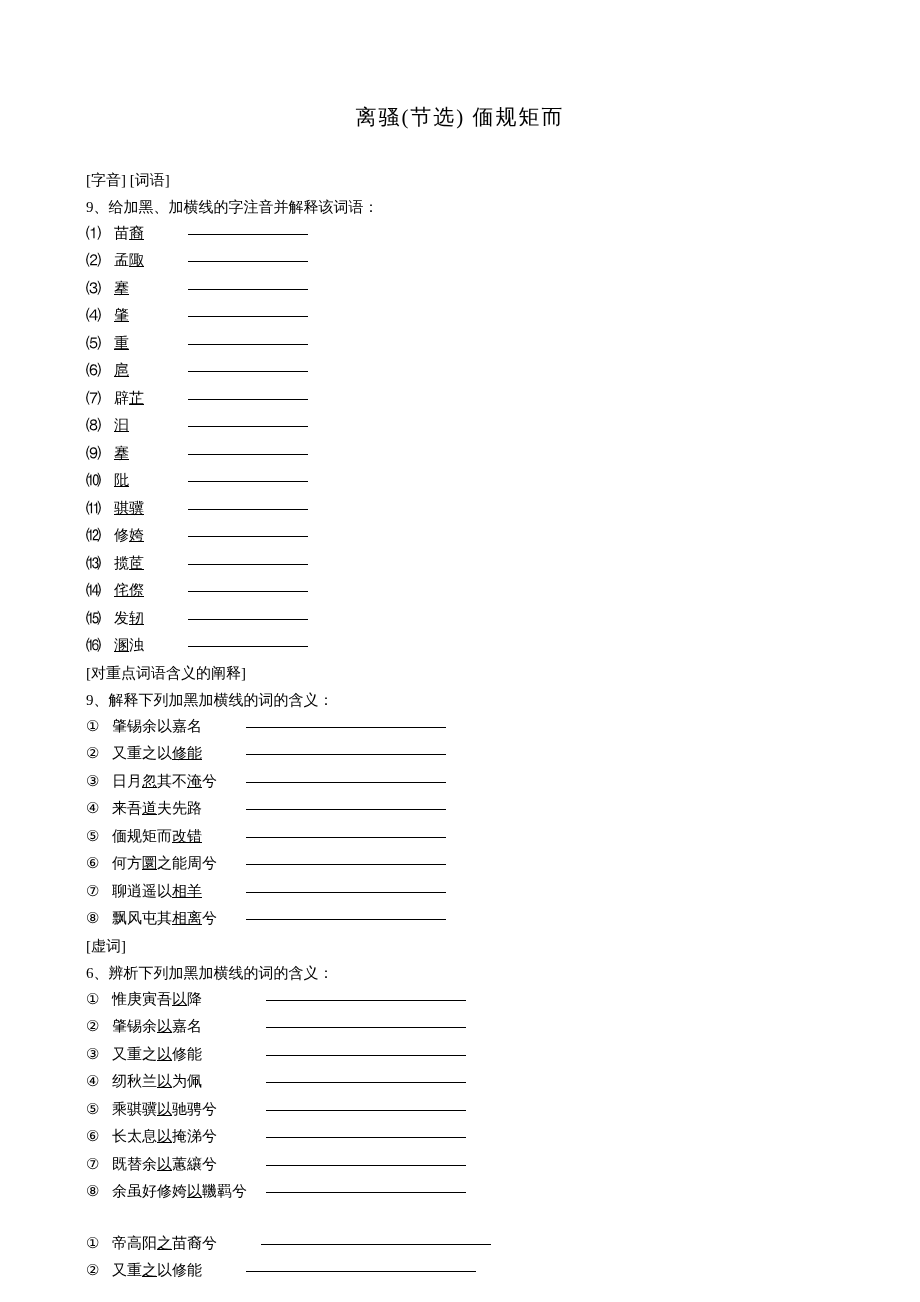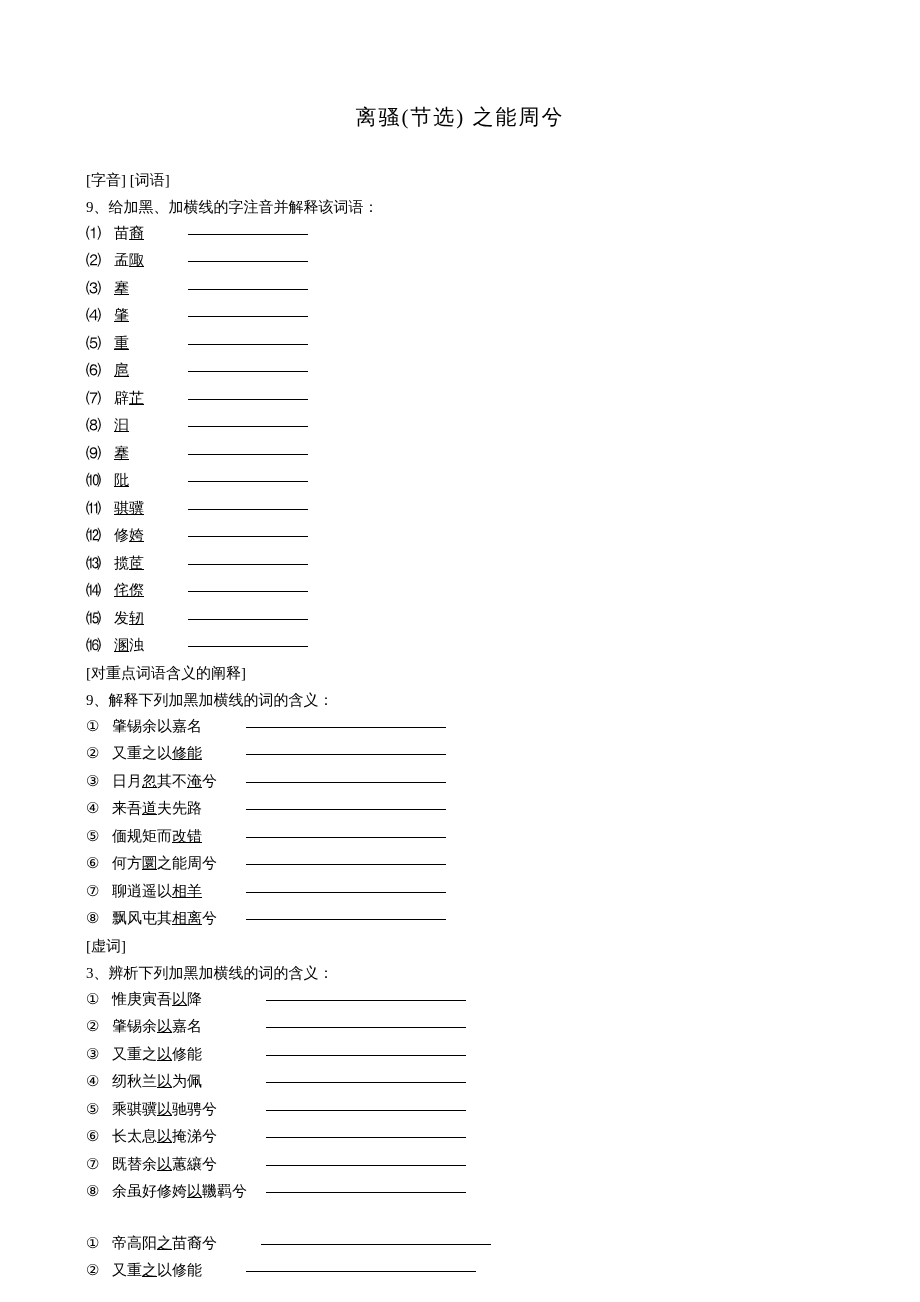--- a/index.html
+++ b/index.html
@@ -67,21 +67,21 @@
     .underline {
       text-decoration: underline;
     }
     .spacer {
       height: 24px;
     }
   </style>
 </head>
 <body>
 
-<div class="title">离骚(节选)  之能周兮</div>
+<div class="title">离骚(节选)  偭规矩而</div>
 
 <div class="section-label">[字音] [词语]</div>
 <div class="indent-1">9、给加黑、加横线的字注音并解释该词语：</div>
 
 <div id="q1-list">
     <div class="line">
       <span class="num">⑴</span>
       <span class="text">苗<span class="underline">裔</span></span>
       <span style="display: inline-block; width: 40px;"></span>
       <span class="blank blank-short"></span>
@@ -226,21 +226,21 @@
     </div>
     <div class="line">
       <span class="num-circle">⑧</span>
       <span class="text">飘风屯其<span class="underline">相离</span>兮</span>
       <span style="display: inline-block; width: 25px;"></span>
       <span class="blank blank-med"></span>
     </div>
   </div>
 
 <div class="section-label">[虚词]</div>
-<div class="indent-1">3、辨析下列加黑加横线的词的含义：</div>
+<div class="indent-1">6、辨析下列加黑加横线的词的含义：</div>
 
 <div id="q3-list">
     <div class="line">
       <span class="num-circle">①</span>
       <span class="text">惟庚寅吾<span class="underline">以</span>降</span>
       <span style="display: inline-block; width: 60px;"></span>
       <span class="blank blank-med"></span>
     </div>
     <div class="line">
       <span class="num-circle">②</span>

